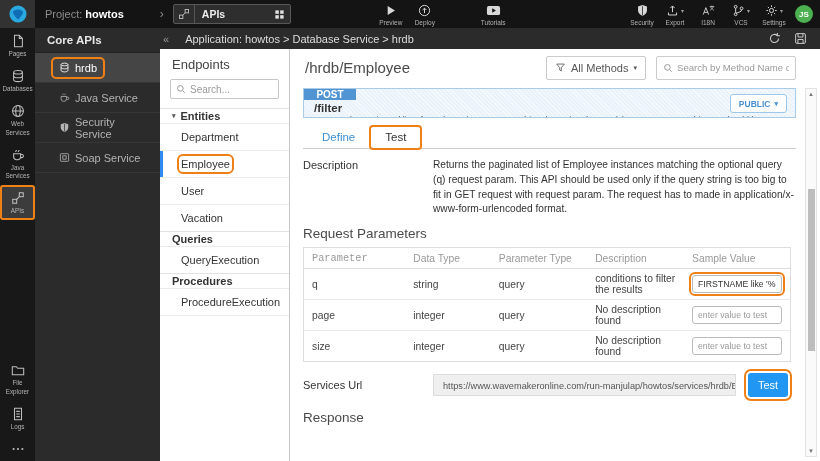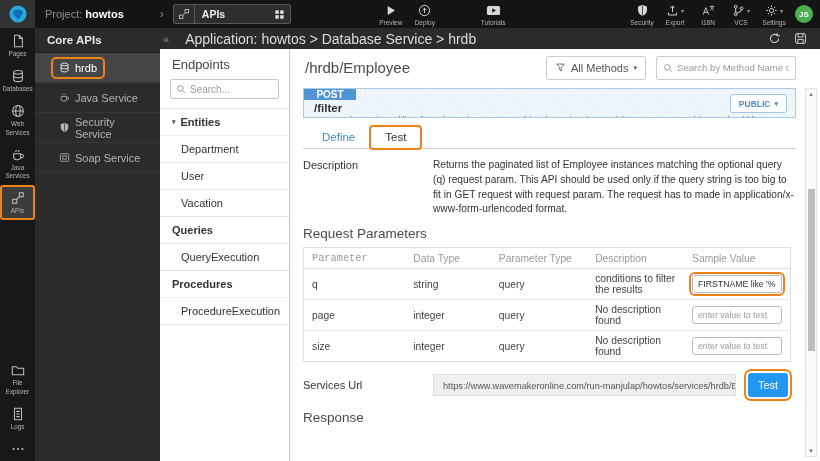--- a/index.html
+++ b/index.html
@@ -40,31 +40,31 @@
   .coreapis{position:absolute;top:28px;left:35px;width:125px;bottom:0;background:#2b2b2b;z-index:5;}
   .coreapis-hd{height:25px;line-height:25px;padding-left:12px;font-size:11.5px;font-weight:bold;color:#e8e8e8;border-bottom:1px solid #202020;}
   .ca-item{height:30px;display:flex;align-items:center;padding-left:18px;color:#b3b3b3;font-size:11px;border-bottom:1px solid #363636;cursor:pointer;}
   .ca-item.sel{background:#454545;color:#fff;}
   .ca-inner{display:inline-flex;align-items:center;gap:5px;padding:3px 6px;border-radius:3px;}
   .ca-item.hl .ca-inner{outline:2px solid #ef8018;}
 
   
   .darkbar{position:absolute;top:28px;left:160px;right:0;height:21px;background:#2b2b2b;display:flex;align-items:center;z-index:4;}
   .collapse-btn{color:#9a9a9a;font-size:11px;margin-left:3px;cursor:pointer;}
-  .breadcrumb{font-size:14px;color:#ddd;margin-left:16px;white-space:nowrap;}
+  .breadcrumb{font-size:11px;color:#ddd;margin-left:16px;white-space:nowrap;}
   .darkbar-icons{margin-left:auto;display:flex;gap:13px;margin-right:13px;color:#cfcfcf;}
   .darkbar-icons .icn{cursor:pointer;}
 
   
   .endpoints{position:absolute;top:49px;left:160px;width:130px;bottom:0;background:#fff;border-right:1px solid #c9c9c9;z-index:3;}
   .ep-title{font-size:13px;color:#444;padding:8px 12px 7px;}
   .ep-search{margin:0 10px 9px;height:20px;border:1px solid #c6c6c6;border-radius:2px;display:flex;align-items:center;gap:4px;padding:0 5px;color:#999;}
   .ep-search input{border:0;outline:0;width:100%;font-size:10px;color:#555;font-family:inherit;}
   .ep-search input::placeholder{color:#999;}
-  .ep-sec-hd{font-size:11px;font-weight:bold;color:#333;padding:7px 12px;border-top:1px solid #e2e2e2;display:flex;align-items:center;gap:5px;cursor:pointer;}
+  .ep-sec-hd{font-size:11px;font-weight:bold;color:#333;padding:1px 12px;border-top:1px solid #e2e2e2;display:flex;align-items:center;gap:5px;cursor:pointer;}
   .ep-caret{font-size:7px;color:#555;}
   .ep-item{font-size:11px;color:#333;padding:7px 12px 7px 21px;border-top:1px solid #ececec;position:relative;cursor:pointer;}
   .ep-item.sel::before{content:'';position:absolute;left:0;top:0;bottom:0;width:3px;background:#2d8cf0;}
   .ep-item .hl-box{display:inline-block;outline:2px solid #ef8018;outline-offset:2px;border-radius:2px;}
   .ep-end{border-top:1px solid #ececec;}
 
   
   .content{position:absolute;top:49px;left:290px;right:0;bottom:0;background:#fff;}
   .content-hd{height:37px;display:flex;align-items:center;padding:0 24px 0 15px;}
   .page-title{font-size:15px;color:#4a4a4a;}
@@ -409,20 +409,21 @@
         </svg>
     </span>
     <input placeholder="Search..." style="">
   </div>
   <div id="ep-sections">
       <div class="ep-sec-hd">
         <span class="ep-caret">▾</span>
         <span>Entities</span>
       </div>
       <div class="ep-item">Department</div>
+      <div class="ep-item sel"><span class="hl-box">Employee</span></div>
       <div class="ep-item">User</div>
       <div class="ep-item">Vacation</div>
       <div class="ep-sec-hd">
         <span>Queries</span>
       </div>
       <div class="ep-item">QueryExecution</div>
       <div class="ep-sec-hd">
         <span>Procedures</span>
       </div>
       <div class="ep-item">ProcedureExecution</div>

